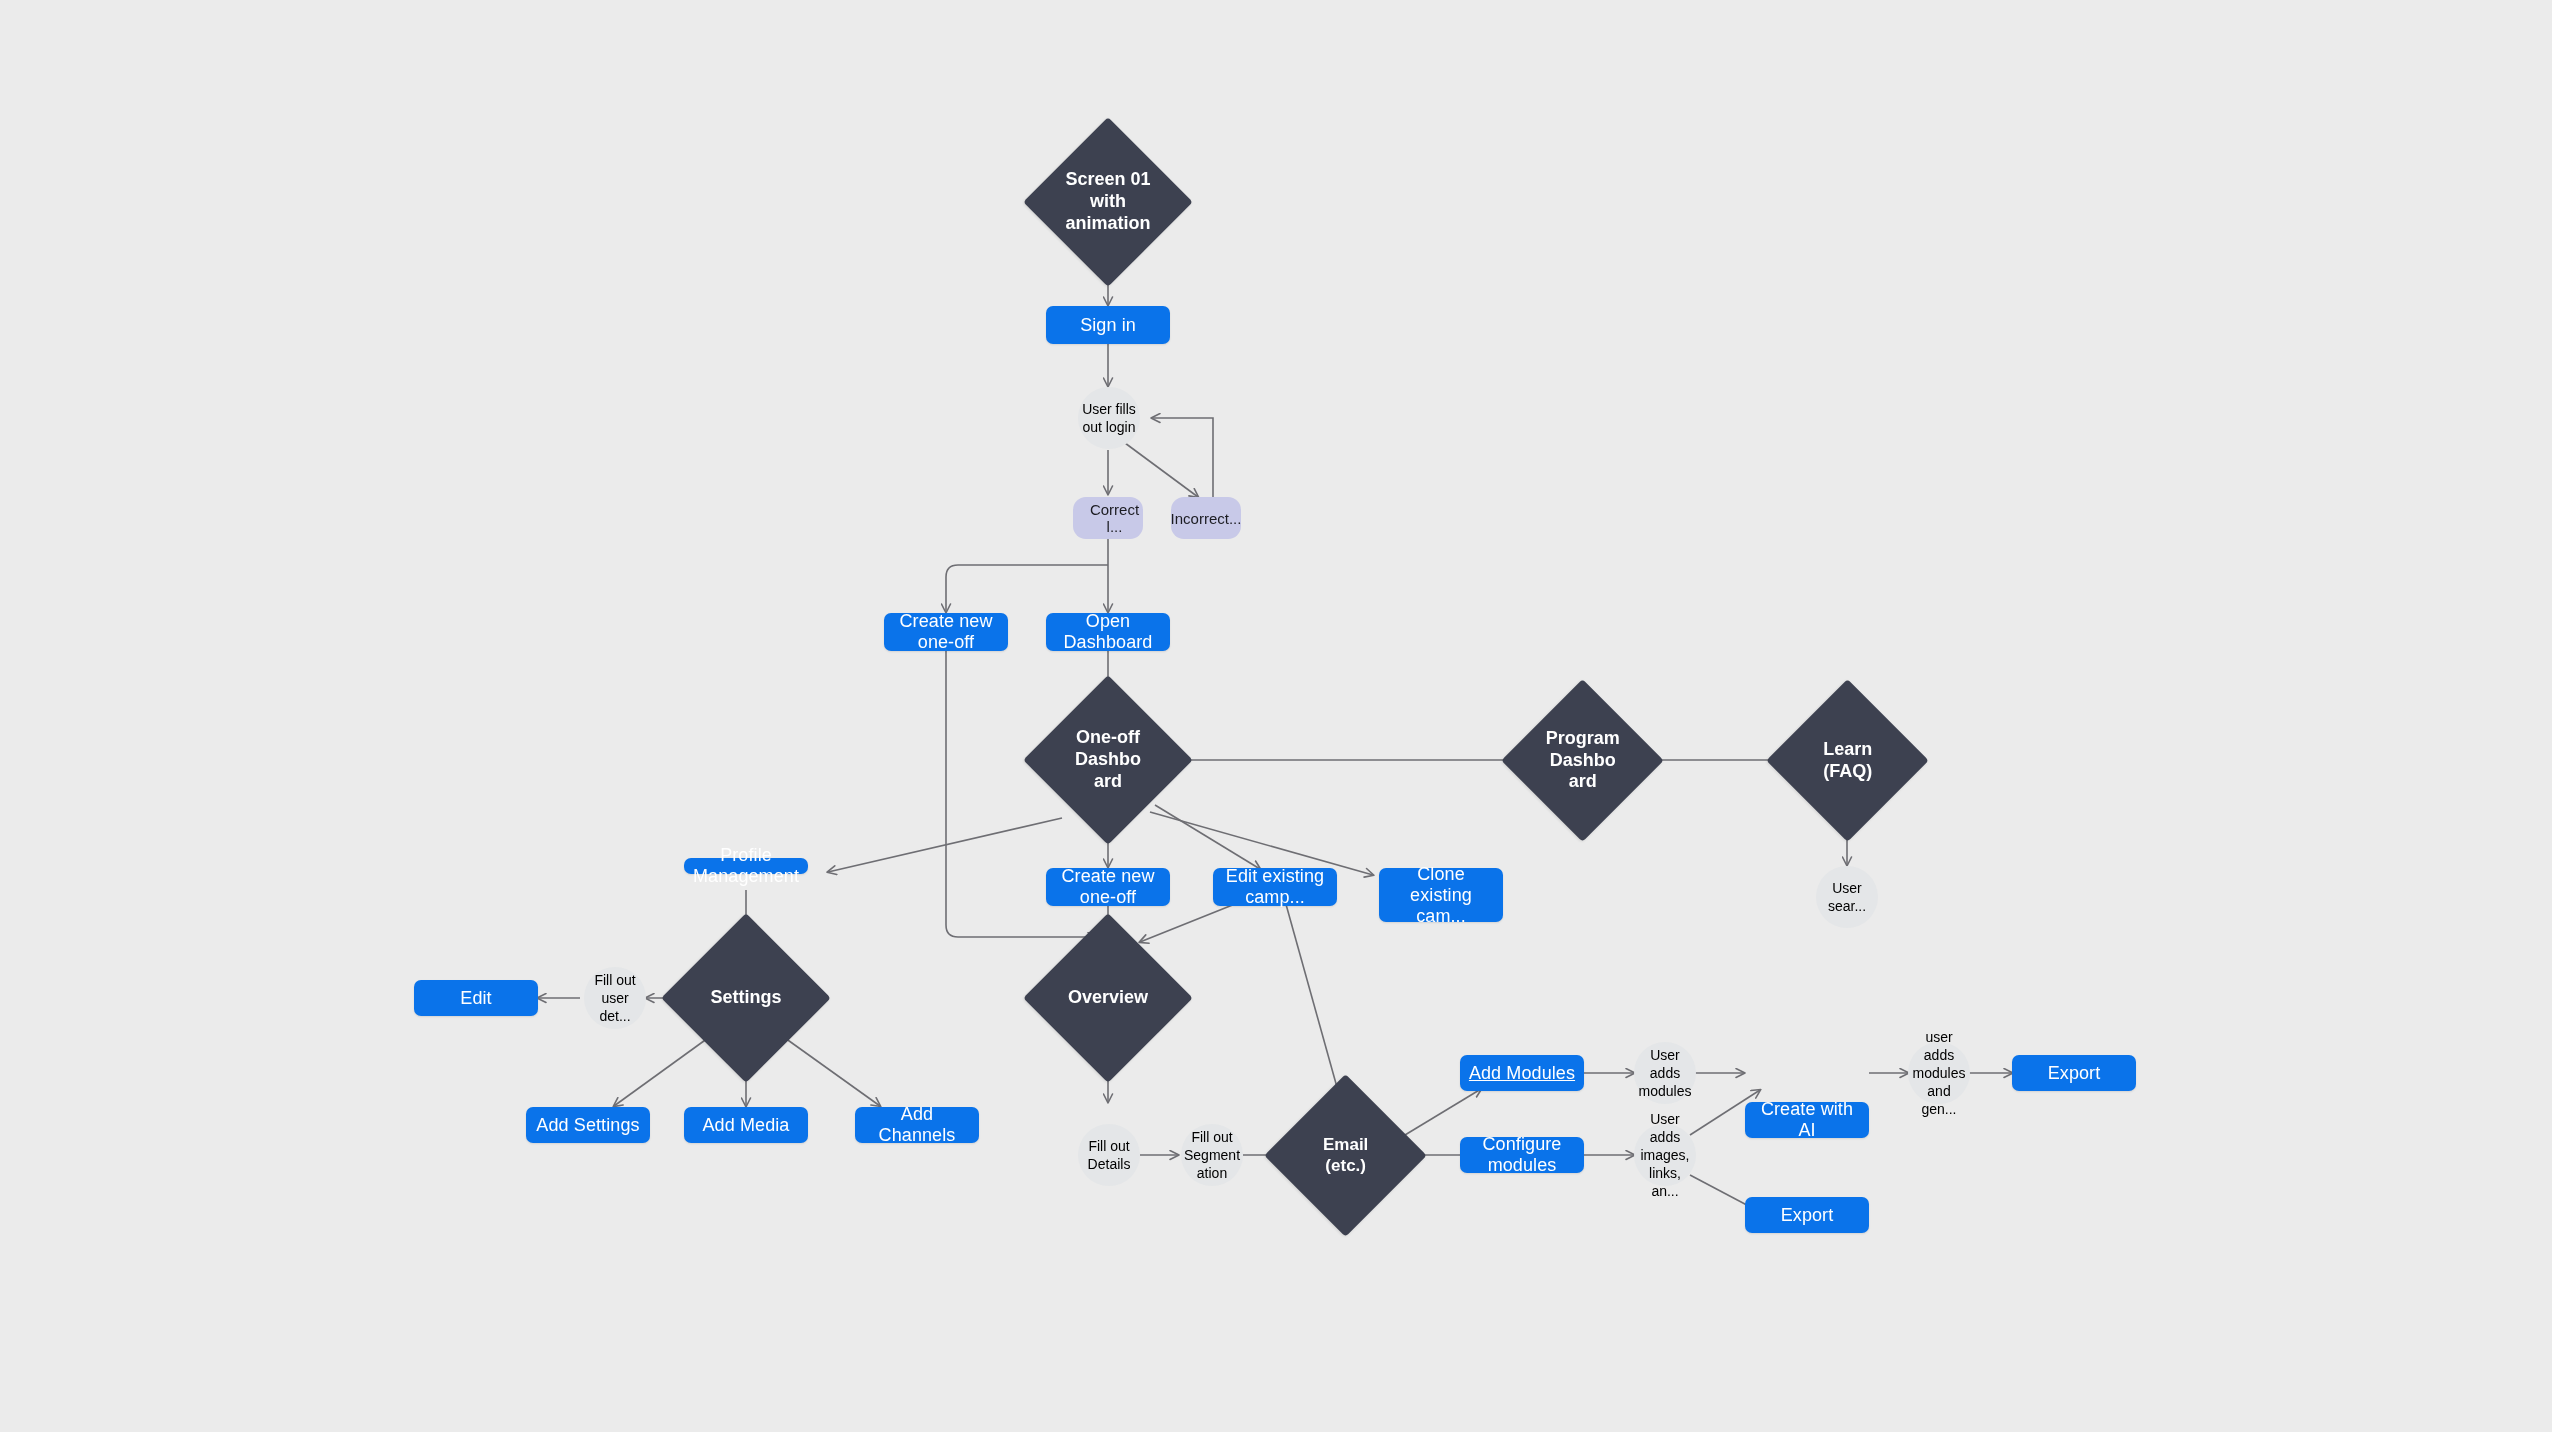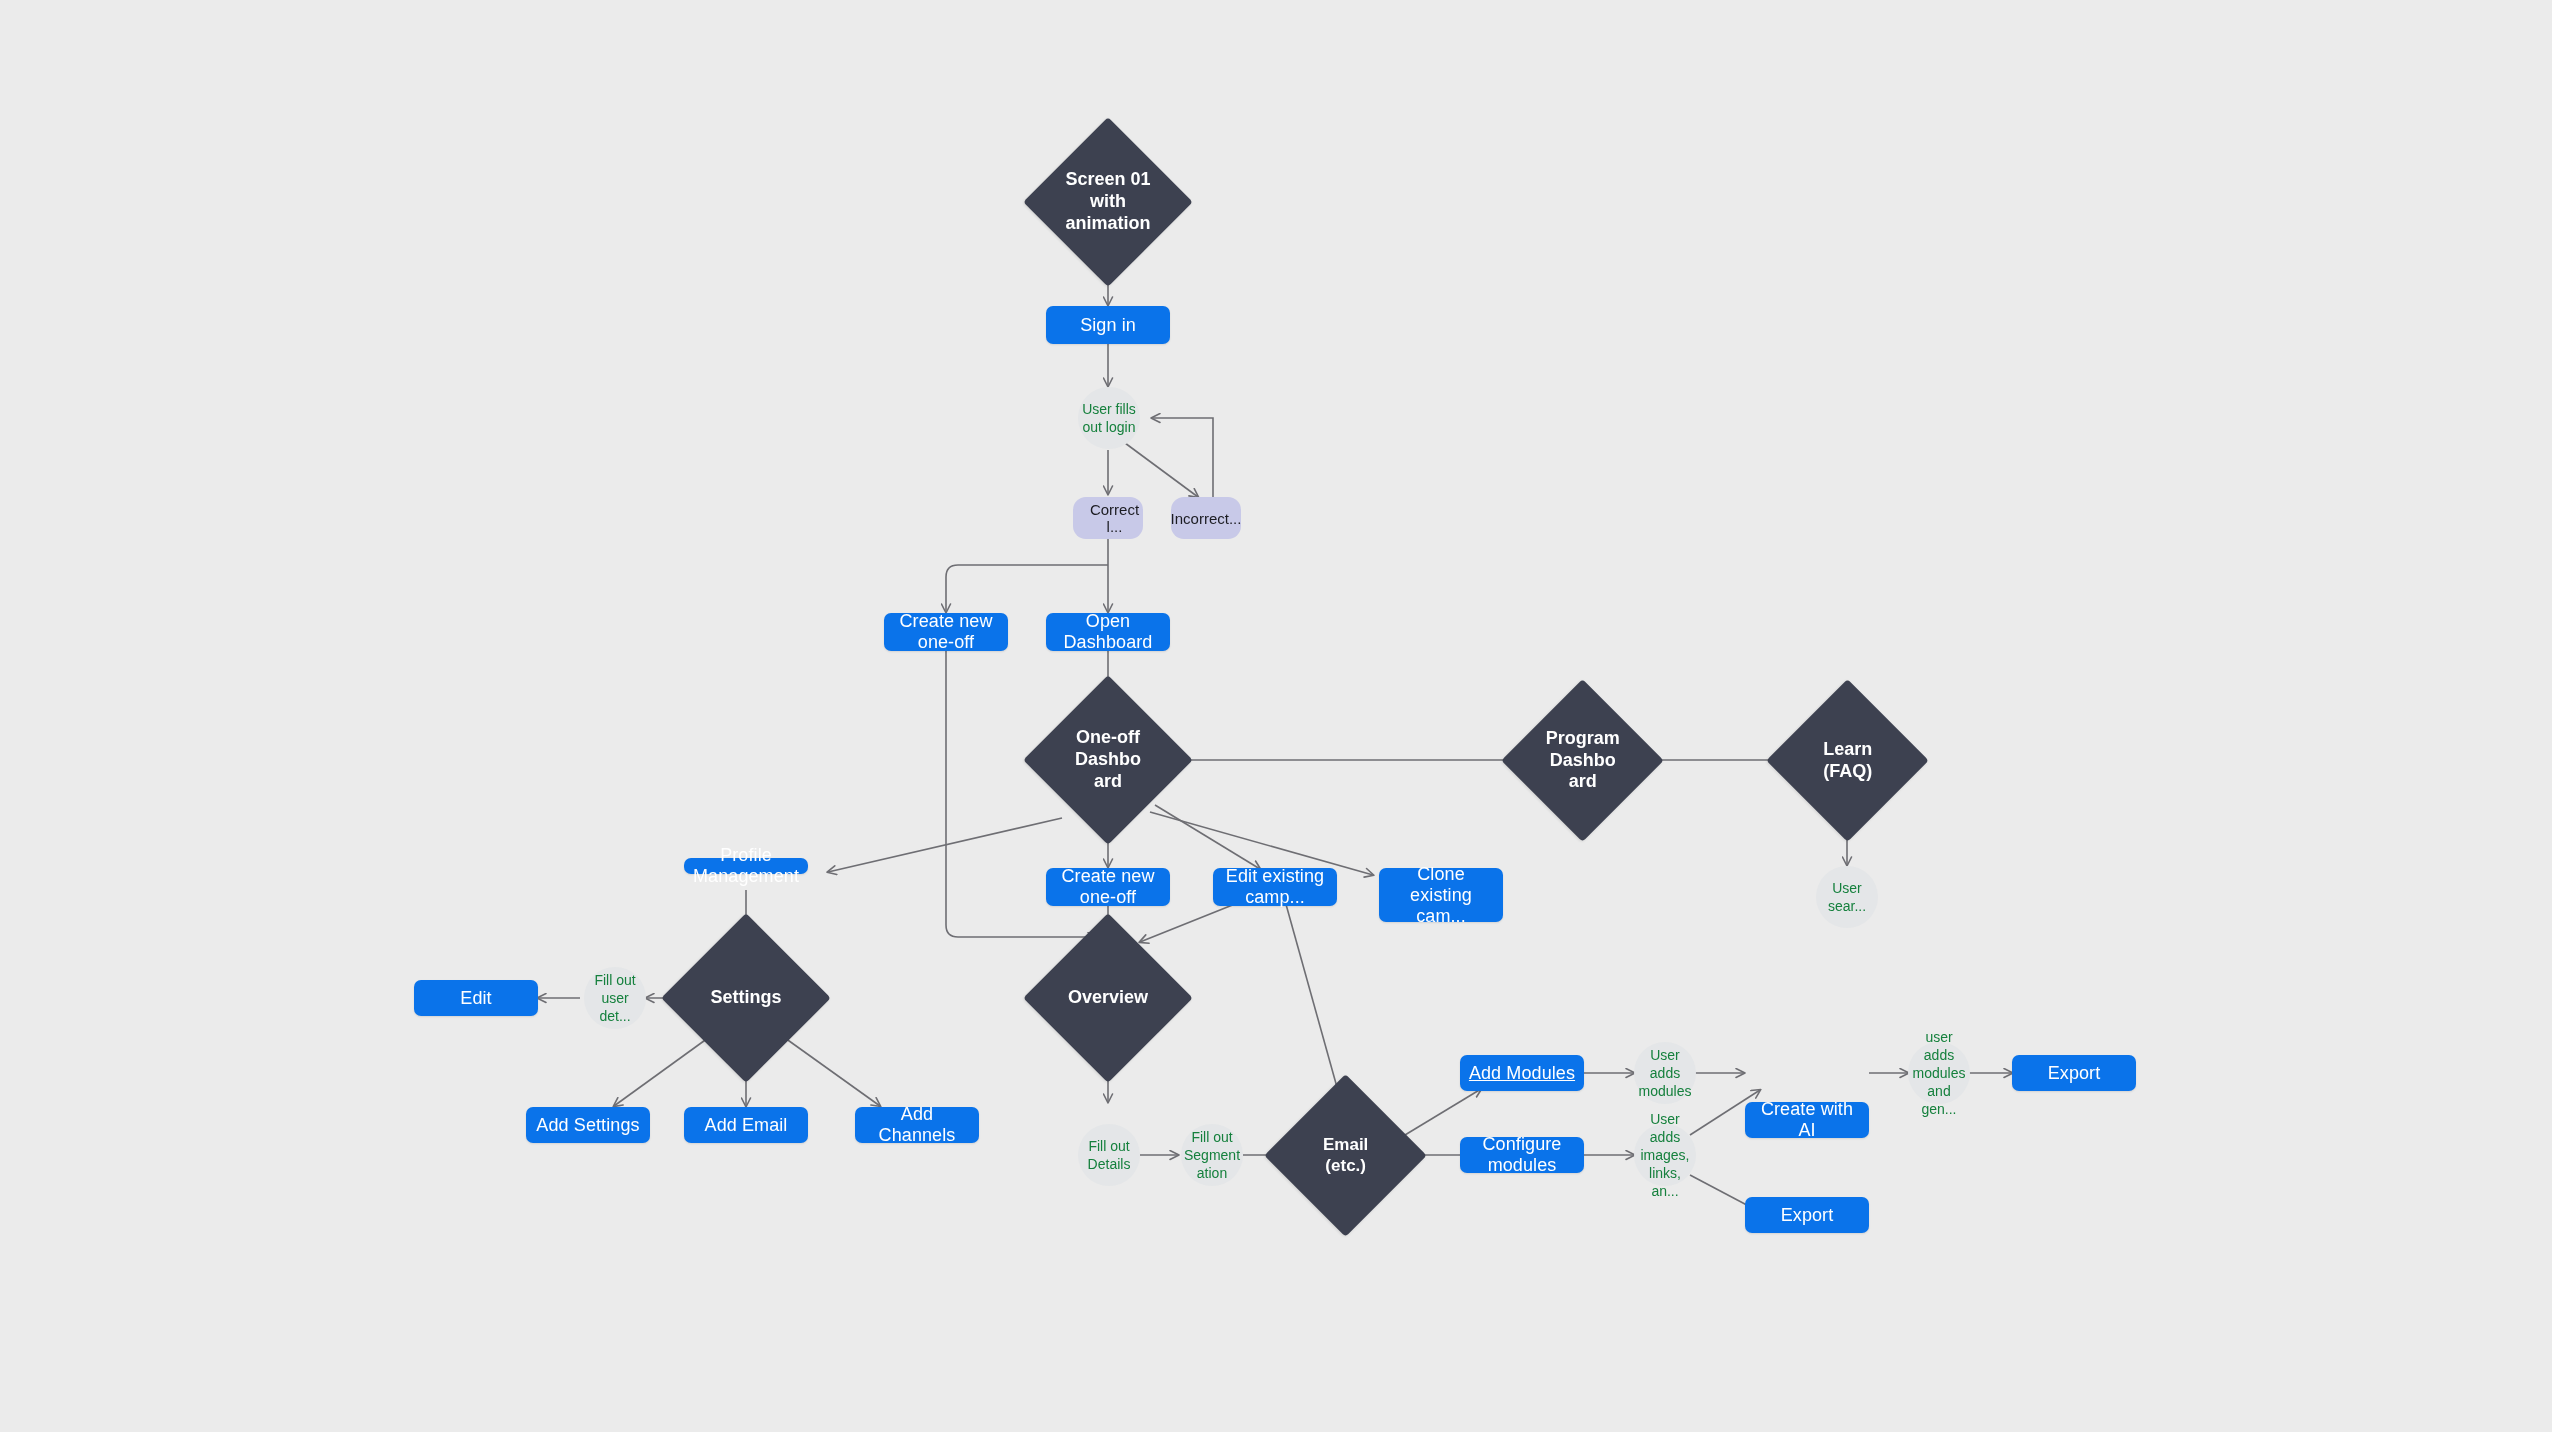--- a/index.html
+++ b/index.html
@@ -46,21 +46,21 @@
     font-weight:700;
     line-height:1.22;
     text-align:center;
     white-space:pre-line;
   }
   .diamond.small .dlabel{font-size:17px;}
 
   
   .circle{
     background:#e4e6e8;
-    color:#15803d;
+    color:#000000;
     border-radius:50%;
     display:flex;align-items:center;justify-content:center;
     font-size:14px;
     line-height:1.3;
     text-align:center;
     white-space:pre-line;
     padding:0 4px;
     box-sizing:border-box;
   }
 
@@ -211,21 +211,21 @@
   <div class="node rect" style="left:1046px;top:868px;width:124px;height:38px;">Create new one-off</div>
 
   <div class="node rect" style="left:1213px;top:868px;width:124px;height:38px;">Edit existing camp...</div>
 
   <div class="node rect" style="left:1379px;top:868px;width:124px;height:54px;">Clone existing cam...</div>
 
   <div class="node rect" style="left:414px;top:980px;width:124px;height:36px;">Edit</div>
 
   <div class="node rect" style="left:526px;top:1107px;width:124px;height:36px;">Add Settings</div>
 
-  <div class="node rect" style="left:684px;top:1107px;width:124px;height:36px;">Add Email</div>
+  <div class="node rect" style="left:684px;top:1107px;width:124px;height:36px;">Add Media</div>
 
   <div class="node rect" style="left:855px;top:1107px;width:124px;height:36px;">Add Channels</div>
 
   <div class="node rect" style="left:1460px;top:1055px;width:124px;height:36px;text-decoration:underline;">Add Modules</div>
 
   <div class="node rect" style="left:1745px;top:1055px;width:124px;height:36px;margin-top:47px;">Create with AI</div>
 
   <div class="node rect" style="left:2012px;top:1055px;width:124px;height:36px;">Export</div>
 
   <div class="node rect" style="left:1460px;top:1137px;width:124px;height:36px;">Configure modules</div>

